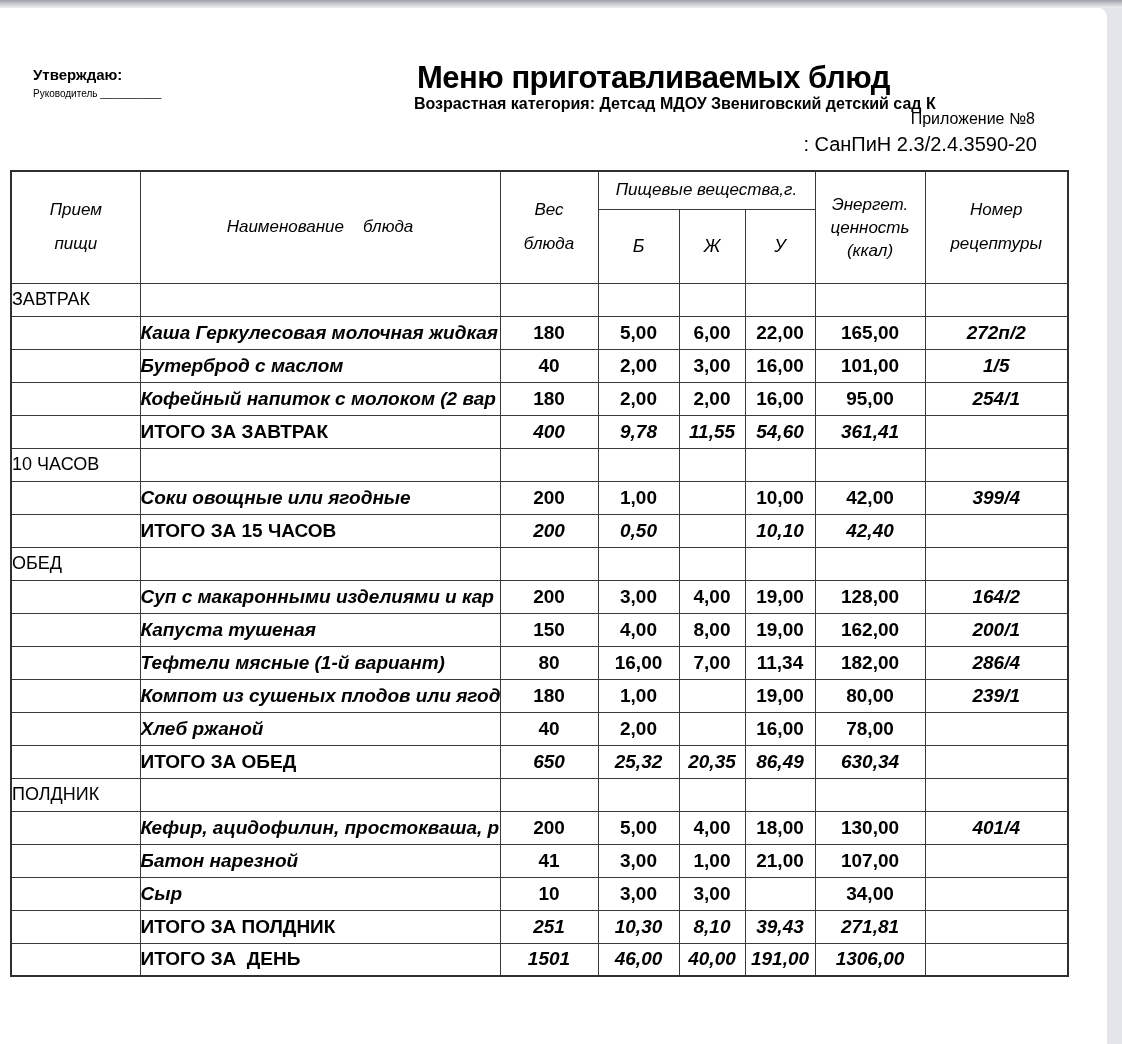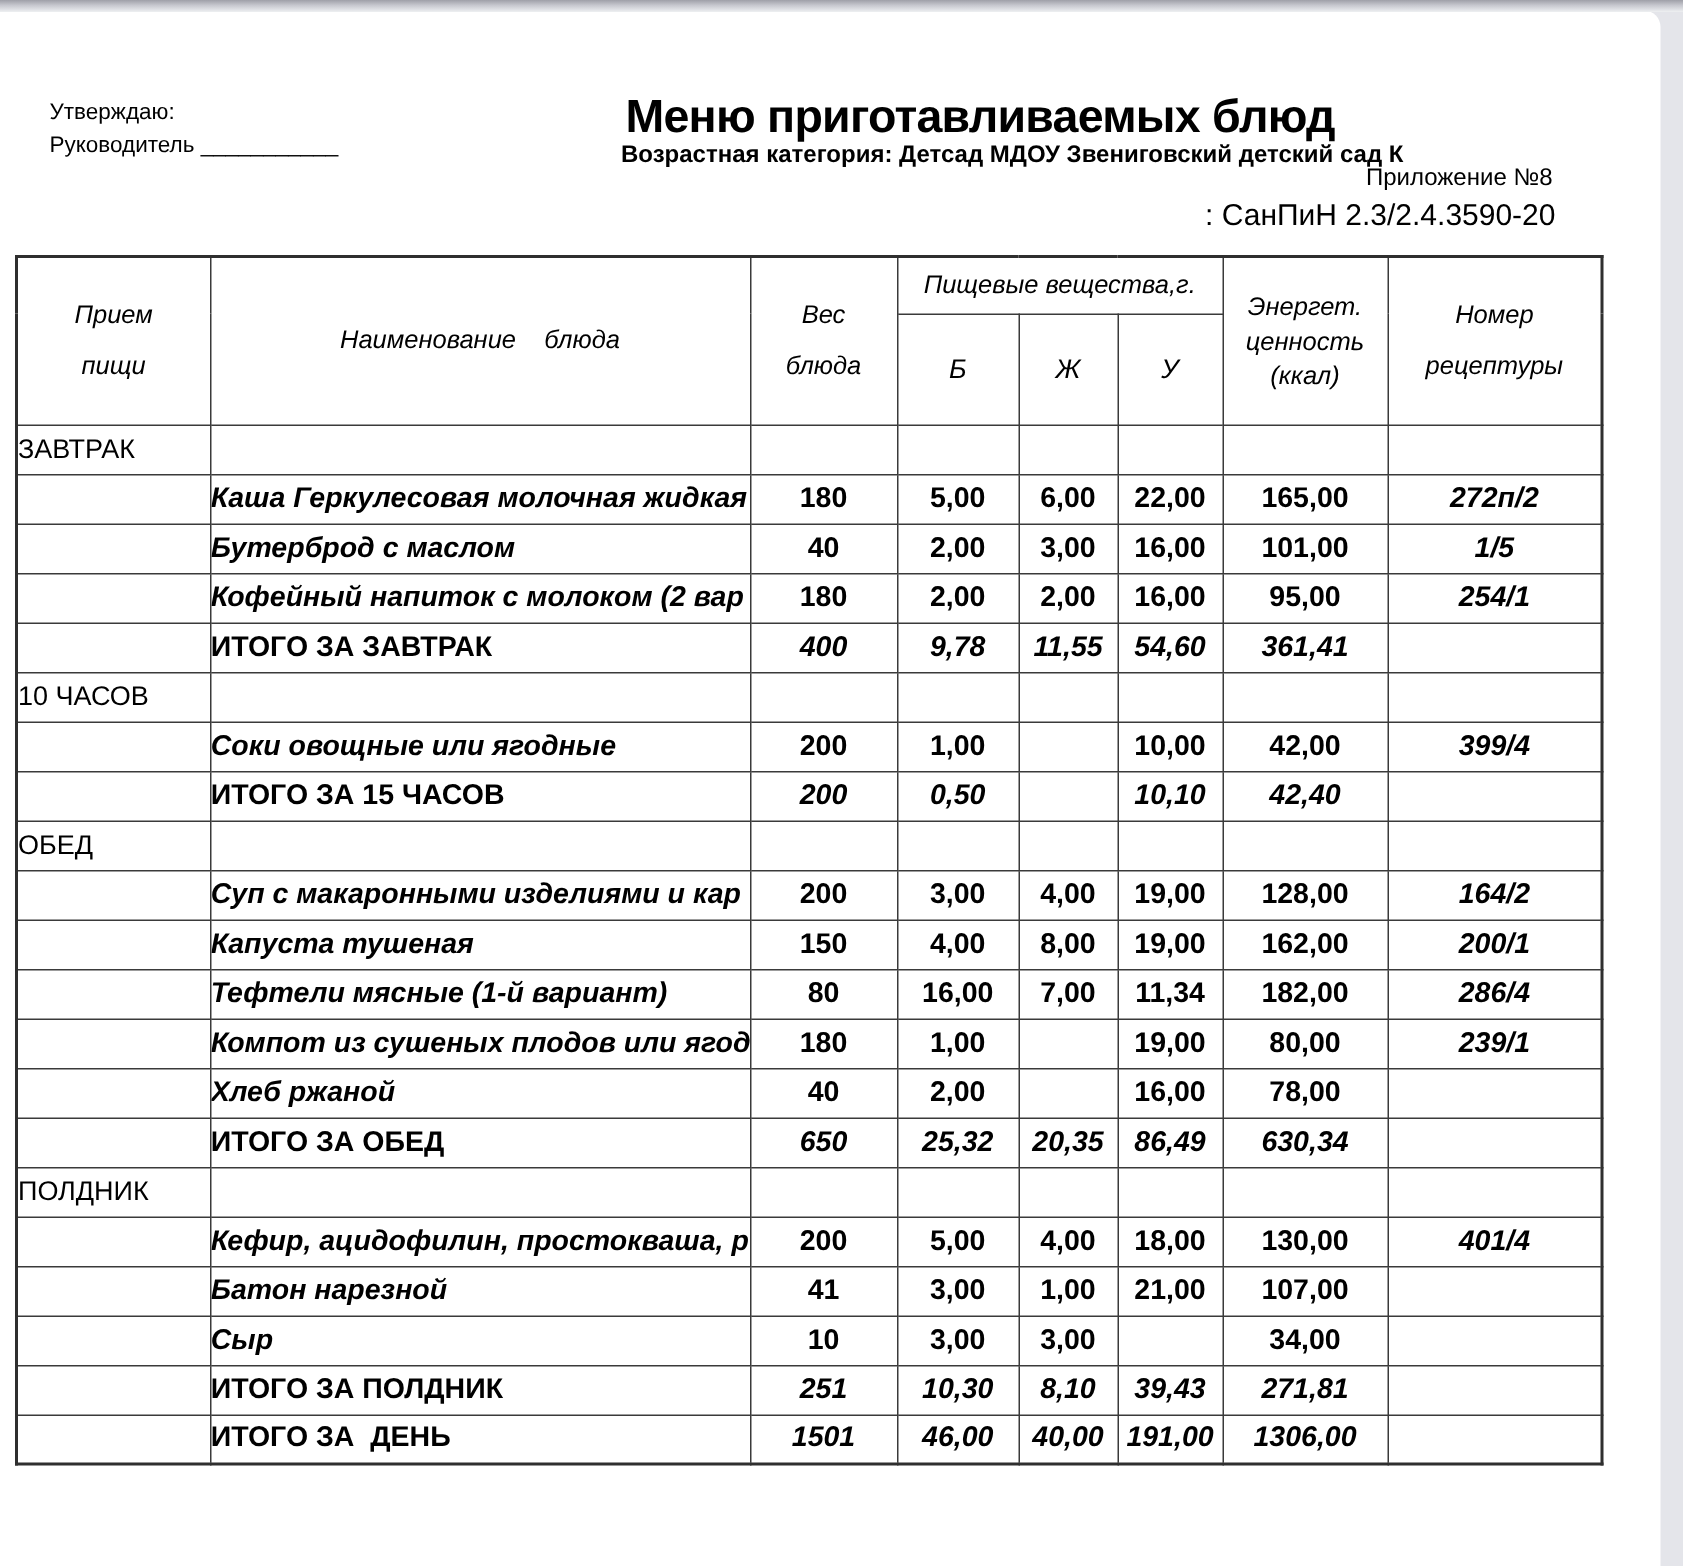--- a/index.html
+++ b/index.html
@@ -18,22 +18,22 @@
     background: #ffffff;
     border-top-right-radius: 11px;
   }
   .top-bar {
     position: absolute;
     left: 0; top: 0;
     width: 1122px; height: 8px;
     background: linear-gradient(to bottom, #9fa0a8 0%, #c7c8cf 45%, #eef0f2 100%);
   }
   .abs { position: absolute; white-space: pre; }
-  .approve-label { left: 33px; top: 66px; font-size: 15px; font-weight: normal; }
-  .approve-line  { left: 33px; top: 88px; font-size: 15px; text-align: right; }
+  .approve-label { left: 33px; top: 66px; font-size: 15px; font-weight: bold; }
+  .approve-line  { left: 33px; top: 88px; font-size: 10px; text-align: right; }
   .doc-title    { left: 417px; top: 60px; font-size: 31px; font-weight: bold; letter-spacing: -0.5px; }
   .doc-subtitle { left: 414px; top: 95px; font-size: 16px; font-weight: bold; }
   .annex-note  { right: 87px; top: 110px; font-size: 16px; }
   .sanpin-note { right: 85px; top: 133px; font-size: 20px; }
 
   table.menu {
     position: absolute;
     left: 10px; top: 170px;
     width: 1057px;
     border-collapse: collapse;

